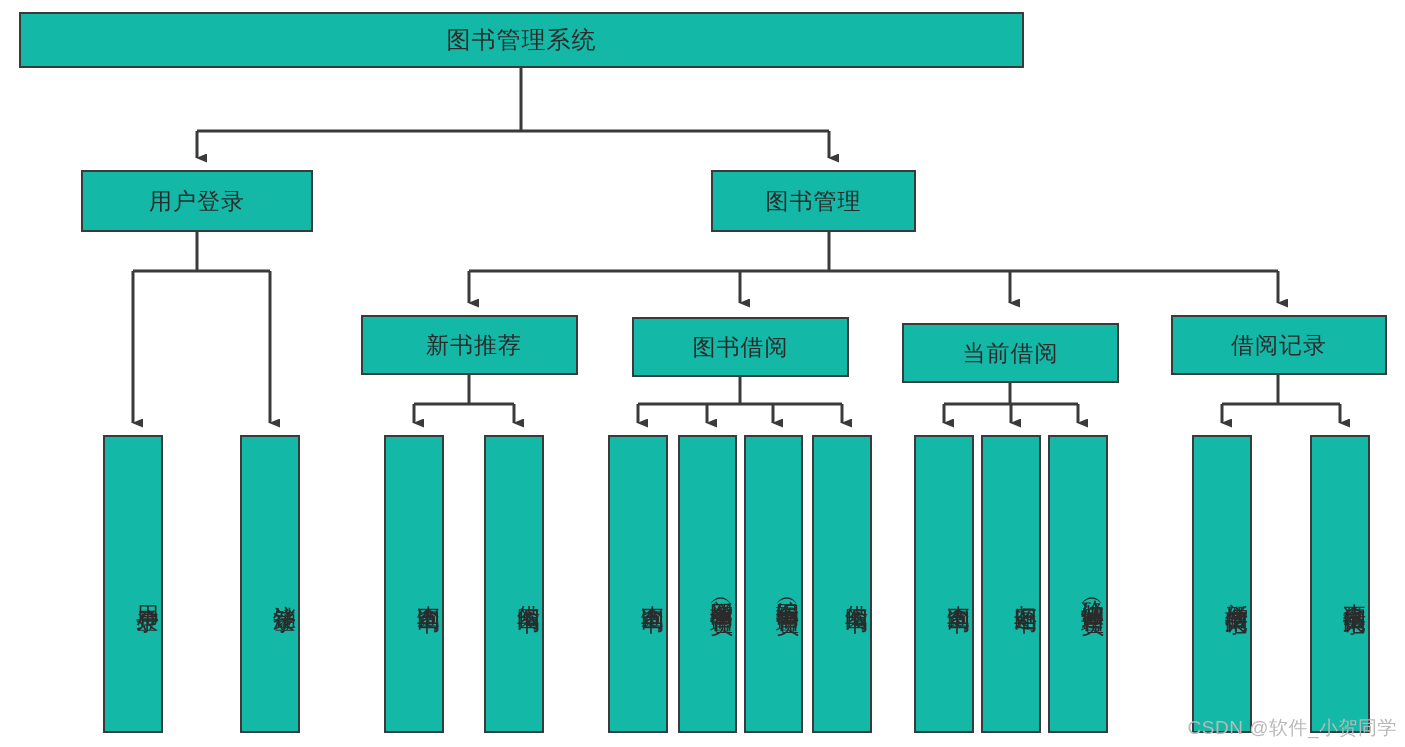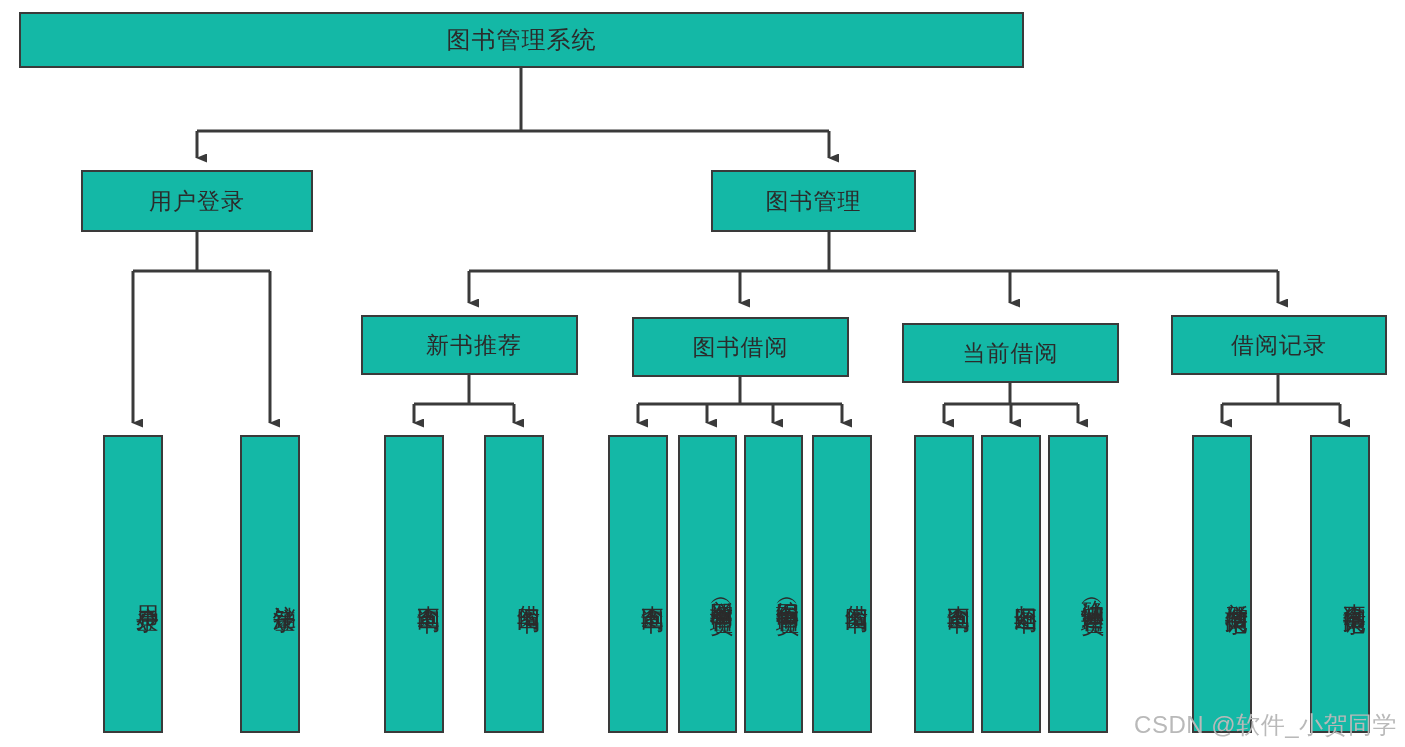--- a/index.html
+++ b/index.html
@@ -57,21 +57,21 @@
     left: 0;
     top: 0;
     width: 1405px;
     height: 747px;
     pointer-events: none;
   }
   .watermark {
     position: absolute;
     right: 8px;
     bottom: 6px;
-    font-size: 24px;
+    font-size: 19px;
     color: #b9b9b9;
     letter-spacing: 0.5px;
     white-space: nowrap;
   }
 </style>
 </head>
 <body>
 
 <div id="diagram-root">
 

